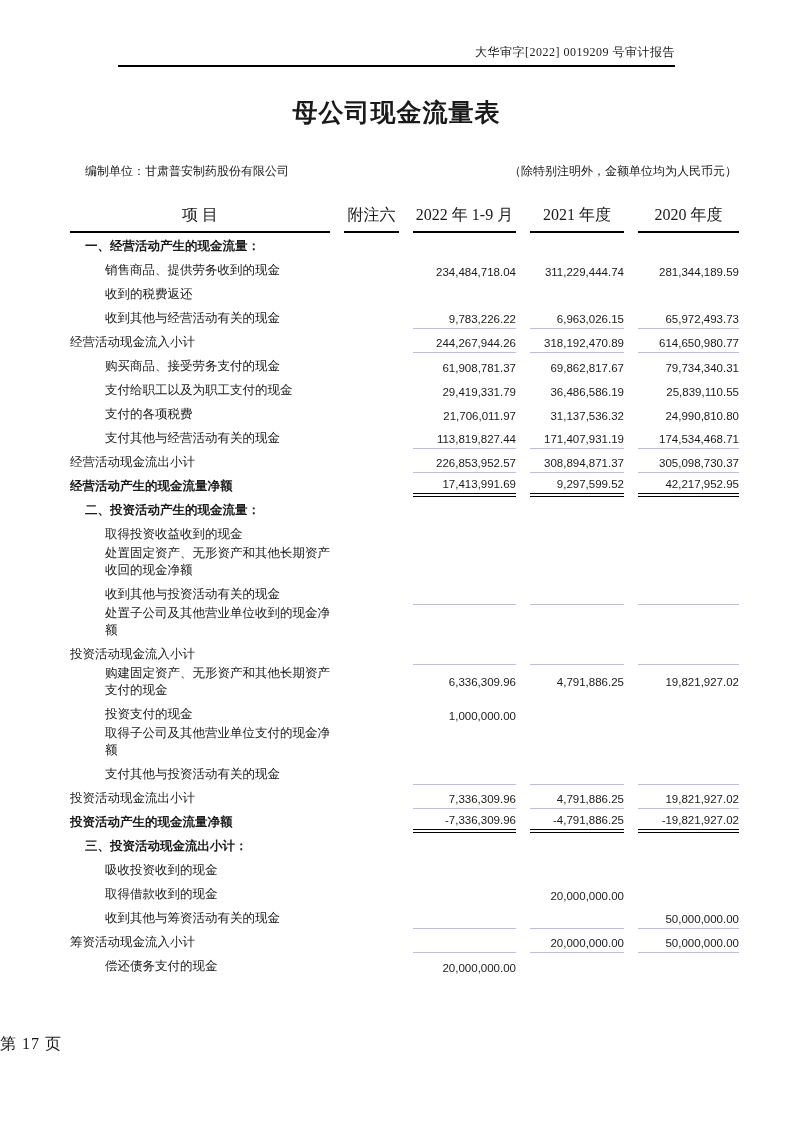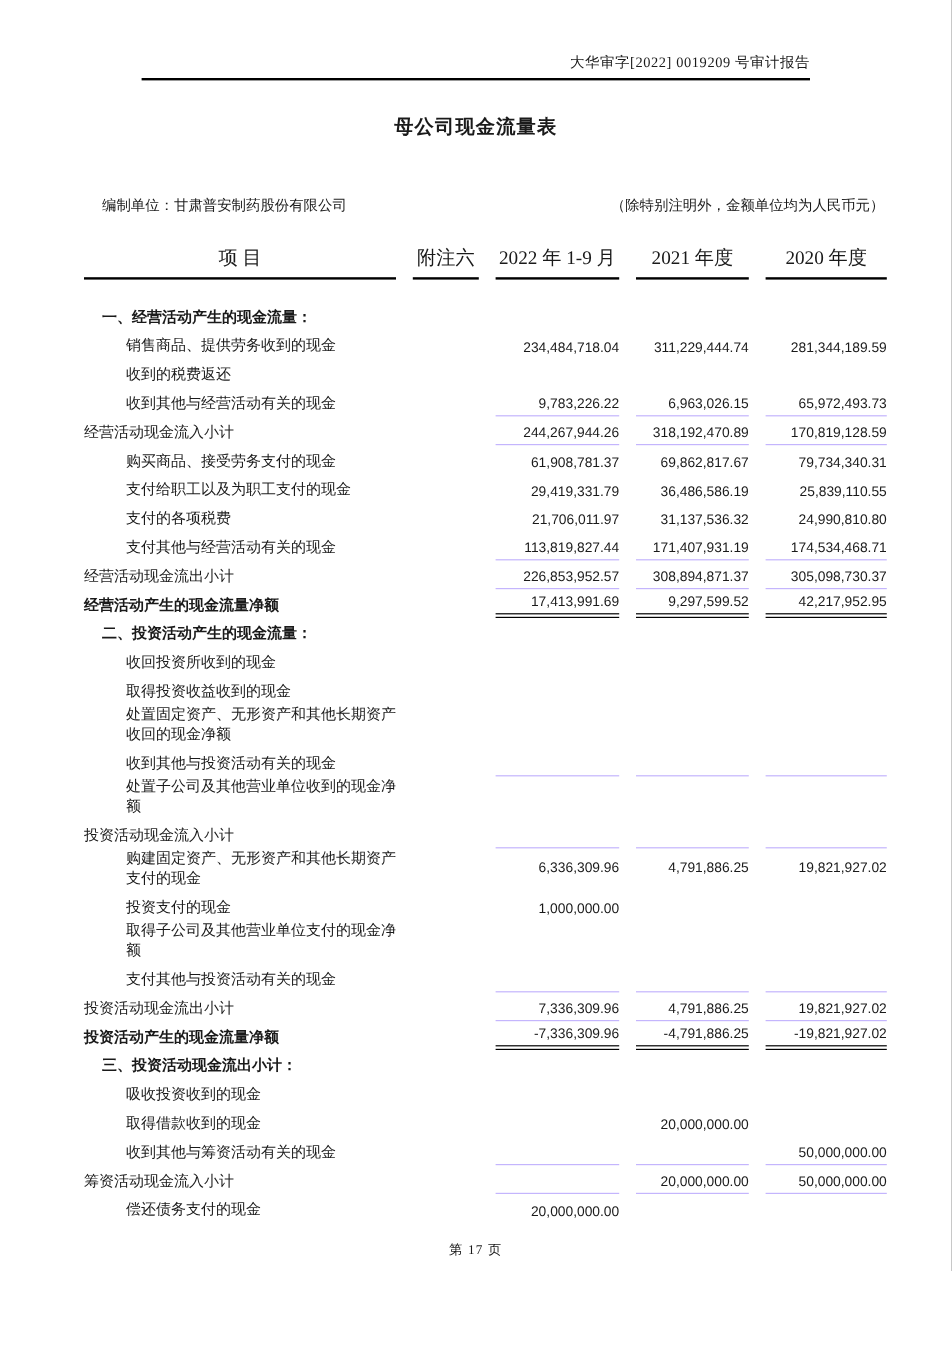--- a/index.html
+++ b/index.html
@@ -17,21 +17,21 @@
     position:absolute; top:44px; left:118px; right:118px;
     text-align:right;
     font-size:12px;
     padding-bottom:4px;
     border-bottom:2px solid #000;
     letter-spacing:.5px;
   }
   .title {
     position:absolute; top:96px; left:0; right:0;
     text-align:center;
-    font-size:16px; font-weight:700;
+    font-size:25px; font-weight:700;
     letter-spacing:1px;
     font-family:"Liberation Serif","DejaVu Serif",serif;
   }
   .info-row {
     position:absolute; top:163px; left:85px; right:56px;
     display:flex; justify-content:space-between;
     font-size:12px;
   }
   .table {
     position:absolute; top:205px; left:70px; width:669px;
@@ -44,39 +44,38 @@
     min-height:24px;
   }
   .trow.tall { min-height:36px; align-items:center; }
   .thead .cell {
     border-bottom:2px solid #000;
     text-align:center;
     font-size:16px;
     padding-bottom:5px;
     white-space:nowrap;
   }
-  .tbody { margin-top:18px; }
+  .tbody { }
   .cell { padding-bottom:3px; min-height:1px; }
   .lbl { font-size:12.5px; line-height:1.3; }
   .num {
     font-family:"Liberation Sans","DejaVu Sans",sans-serif;
     font-size:11.5px;
     text-align:right;
     white-space:nowrap;
   }
   .trow.section .lbl { padding-left:15px; font-weight:700; }
   .trow.item .lbl { padding-left:35px; }
   .trow.subtotal .lbl { padding-left:0; }
   .trow.net .lbl { padding-left:0; font-weight:700; }
   .u-thin { border-bottom:1px solid #c4b5fd; }
   .u-double { border-bottom:4px double #000; }
   .footer {
     position:absolute; top:1034px; left:0; right:0;
-    text-align:center;
-    font-size:11px;
+    font-size:16px;
     letter-spacing:1px;
   }
 </style>
 </head>
 <body>
 
 <div class="page">
 
   <div class="report-header">
     <span>大华审字[2022] 0019209 号审计报告</span>
@@ -124,21 +123,21 @@
           <div class="cell num"></div>
           <div class="cell num u-thin">9,783,226.22</div>
           <div class="cell num u-thin">6,963,026.15</div>
           <div class="cell num u-thin">65,972,493.73</div>
         </div>
         <div class="trow subtotal">
           <div class="cell lbl">经营活动现金流入小计</div>
           <div class="cell num"></div>
           <div class="cell num u-thin">244,267,944.26</div>
           <div class="cell num u-thin">318,192,470.89</div>
-          <div class="cell num u-thin">170,819,128.59</div>
+          <div class="cell num u-thin">614,650,980.77</div>
         </div>
         <div class="trow item">
           <div class="cell lbl">购买商品、接受劳务支付的现金</div>
           <div class="cell num"></div>
           <div class="cell num">61,908,781.37</div>
           <div class="cell num">69,862,817.67</div>
           <div class="cell num">79,734,340.31</div>
         </div>
         <div class="trow item">
           <div class="cell lbl">支付给职工以及为职工支付的现金</div>
@@ -176,27 +175,20 @@
           <div class="cell num u-double">42,217,952.95</div>
         </div>
         <div class="trow section">
           <div class="cell lbl">二、投资活动产生的现金流量：</div>
           <div class="cell num"></div>
           <div class="cell num"></div>
           <div class="cell num"></div>
           <div class="cell num"></div>
         </div>
         <div class="trow item">
-          <div class="cell lbl">收回投资所收到的现金</div>
-          <div class="cell num"></div>
-          <div class="cell num"></div>
-          <div class="cell num"></div>
-          <div class="cell num"></div>
-        </div>
-        <div class="trow item">
           <div class="cell lbl">取得投资收益收到的现金</div>
           <div class="cell num"></div>
           <div class="cell num"></div>
           <div class="cell num"></div>
           <div class="cell num"></div>
         </div>
         <div class="trow item tall">
           <div class="cell lbl">处置固定资产、无形资产和其他长期资产收回的现金净额</div>
           <div class="cell num"></div>
           <div class="cell num"></div>

